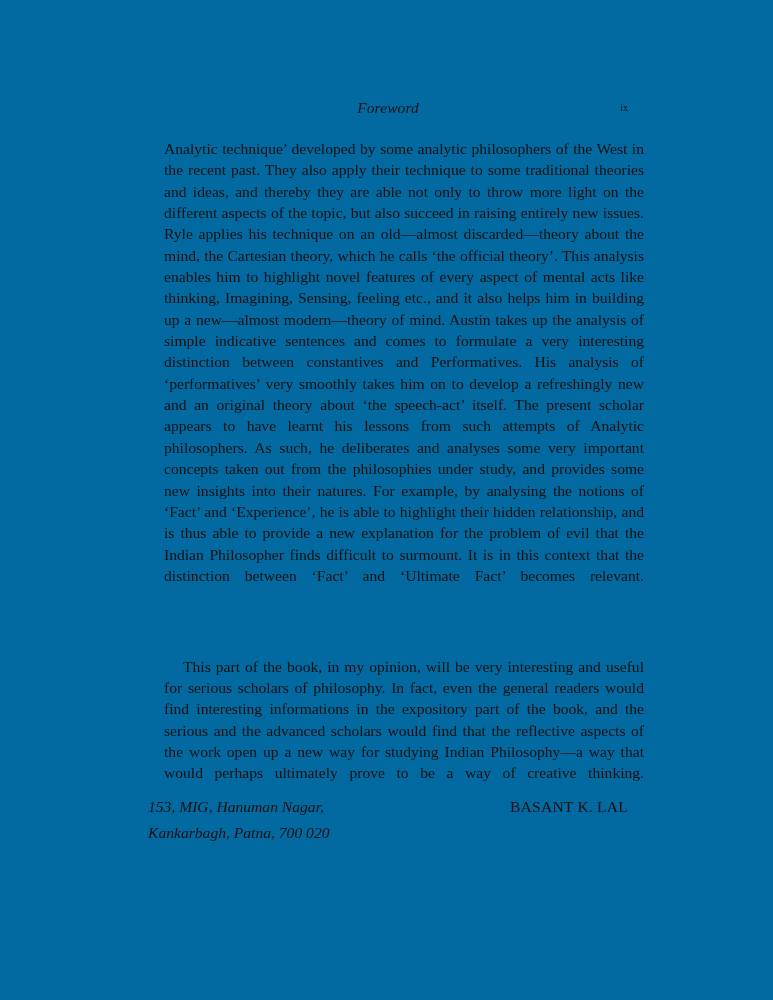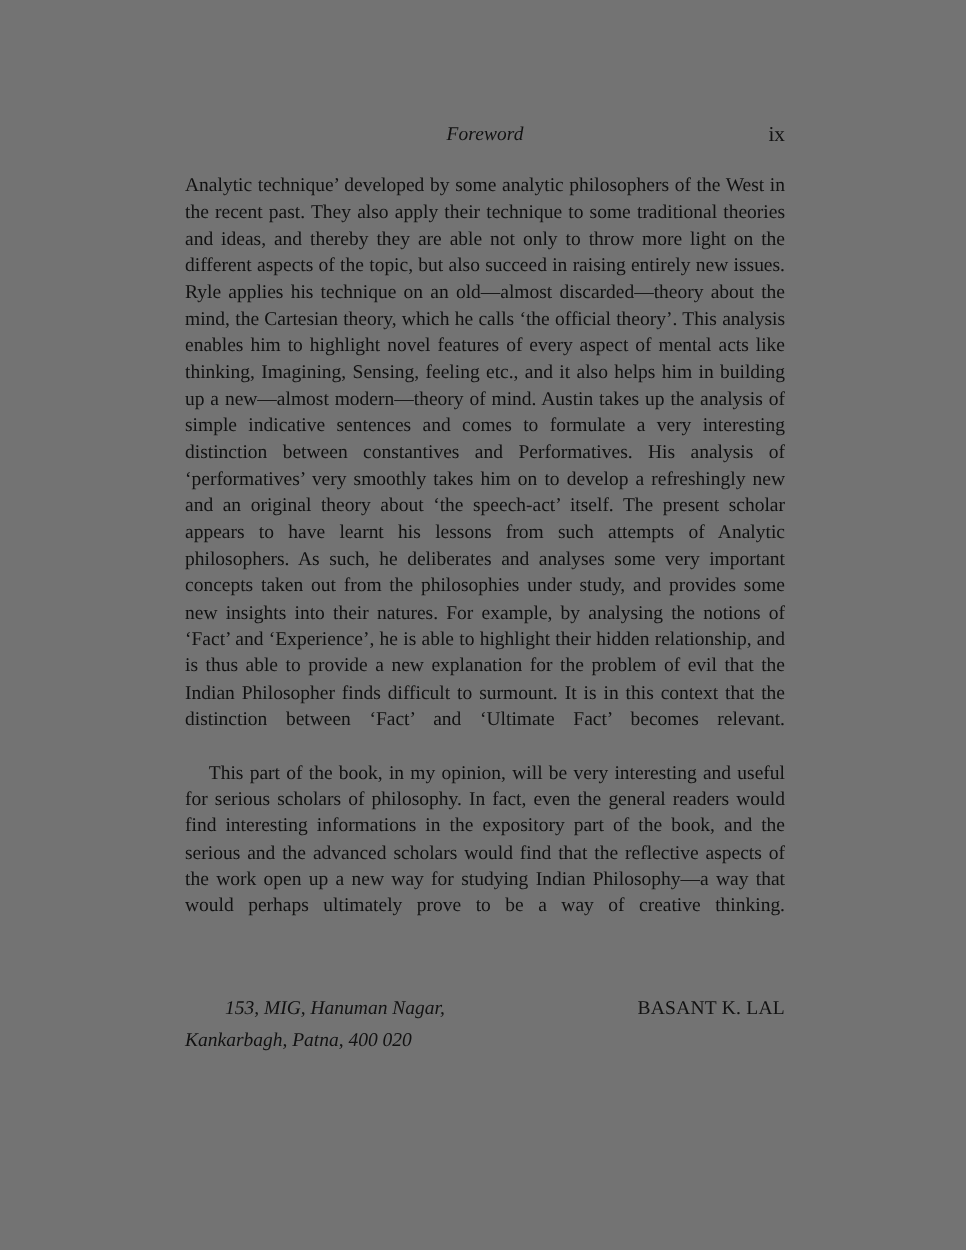--- a/index.html
+++ b/index.html
@@ -13,21 +13,21 @@
     overflow: hidden;
     font-family: "Liberation Serif", "DejaVu Serif", serif;
     color: #111111;
     -webkit-font-smoothing: antialiased;
   }
 
   .page {
     position: relative;
     width: 773px;
     height: 1000px;
-    background: #737373;
+    background: #0369a1;
   }
 
   
   .running-head {
     position: absolute;
     left: 148px;
     top: 96px;
     width: 480px;
     height: 24px;
     font-size: 15.5px;
@@ -40,45 +40,46 @@
     text-align: center;
     font-style: italic;
     font-size: 15.5px;
     letter-spacing: 0.1px;
   }
   .running-head .rh-folio {
     position: absolute;
     right: 0;
     top: 0;
     text-align: left;
-    font-size: 17px;
+    font-size: 10px;
     font-style: normal;
   }
 
   
   .textblock {
     position: absolute;
-    left: 148px;
+    left: 164px;
     top: 138px;
     width: 480px;
   }
 
   p.para {
     margin: 0;
     padding: 0;
     font-size: 15.6px;
     line-height: 21.35px;
     text-align: justify;
     text-justify: inter-word;
     -webkit-hyphens: none;
     hyphens: none;
     word-spacing: 0.1px;
   }
   p.para.indent {
     text-indent: 19px;
+    margin-top: 48px;
   }
 
   
   p.para::after {
     content: "";
     display: inline-block;
     width: 100%;
     height: 0;
   }
 
@@ -93,21 +94,21 @@
   .colophon .addr {
     position: absolute;
     left: 0;
     width: 330px;
     font-style: italic;
     font-size: 15.6px;
     line-height: 21.4px;
     text-align: left;
     white-space: nowrap;
   }
-  .colophon .addr-1 { top: 0px; margin-left: 32px; }
+  .colophon .addr-1 { top: 0px; }
   .colophon .addr-2 { top: 26px; }
 
   .colophon .signer {
     position: absolute;
     right: 0;
     top: 0px;
     font-style: normal;
     font-size: 15.6px;
     line-height: 21.4px;
     text-align: left;
@@ -125,17 +126,17 @@
     <span class="rh-folio">ix</span>
   </div>
 
   <div class="textblock">
     <p class="para">Analytic technique’ developed by some analytic philosophers of the West in the recent past. They also apply their technique to some traditional theories and ideas, and thereby they are able not only to throw more light on the different aspects of the topic, but also succeed in raising entirely new issues. Ryle applies his technique on an old—almost discarded—theory about the mind, the Cartesian theory, which he calls ‘the official theory’. This analysis enables him to highlight novel features of every aspect of mental acts like thinking, Imagining, Sensing, feeling etc., and it also helps him in building up a new—almost modern—theory of mind. Austin takes up the analysis of simple indicative sentences and comes to formulate a very interesting distinction between constantives and Performatives. His analysis of ‘performatives’ very smoothly takes him on to develop a refreshingly new and an original theory about ‘the speech-act’ itself. The present scholar appears to have learnt his lessons from such attempts of Analytic philosophers. As such, he deliberates and analyses some very important concepts taken out from the philosophies under study, and provides some new insights into their natures. For example, by analysing the notions of ‘Fact’ and ‘Experience’, he is able to highlight their hidden relationship, and is thus able to provide a new explanation for the problem of evil that the Indian Philosopher finds difficult to surmount. It is in this context that the distinction between ‘Fact’ and ‘Ultimate Fact’ becomes relevant.</p>
     <p class="para indent">This part of the book, in my opinion, will be very interesting and useful for serious scholars of philosophy. In fact, even the general readers would find interesting informations in the expository part of the book, and the serious and the advanced scholars would find that the reflective aspects of the work open up a new way for studying Indian Philosophy—a way that would perhaps ultimately prove to be a way of creative thinking.</p>
   </div>
 
   <div class="colophon">
     <div class="addr addr-1">153, MIG, Hanuman Nagar,</div>
-    <div class="addr addr-2">Kankarbagh, Patna, 400 020</div>
+    <div class="addr addr-2">Kankarbagh, Patna, 700 020</div>
     <div class="signer">BASANT K. LAL</div>
   </div>
 
 </div>
 
 </body></html>

